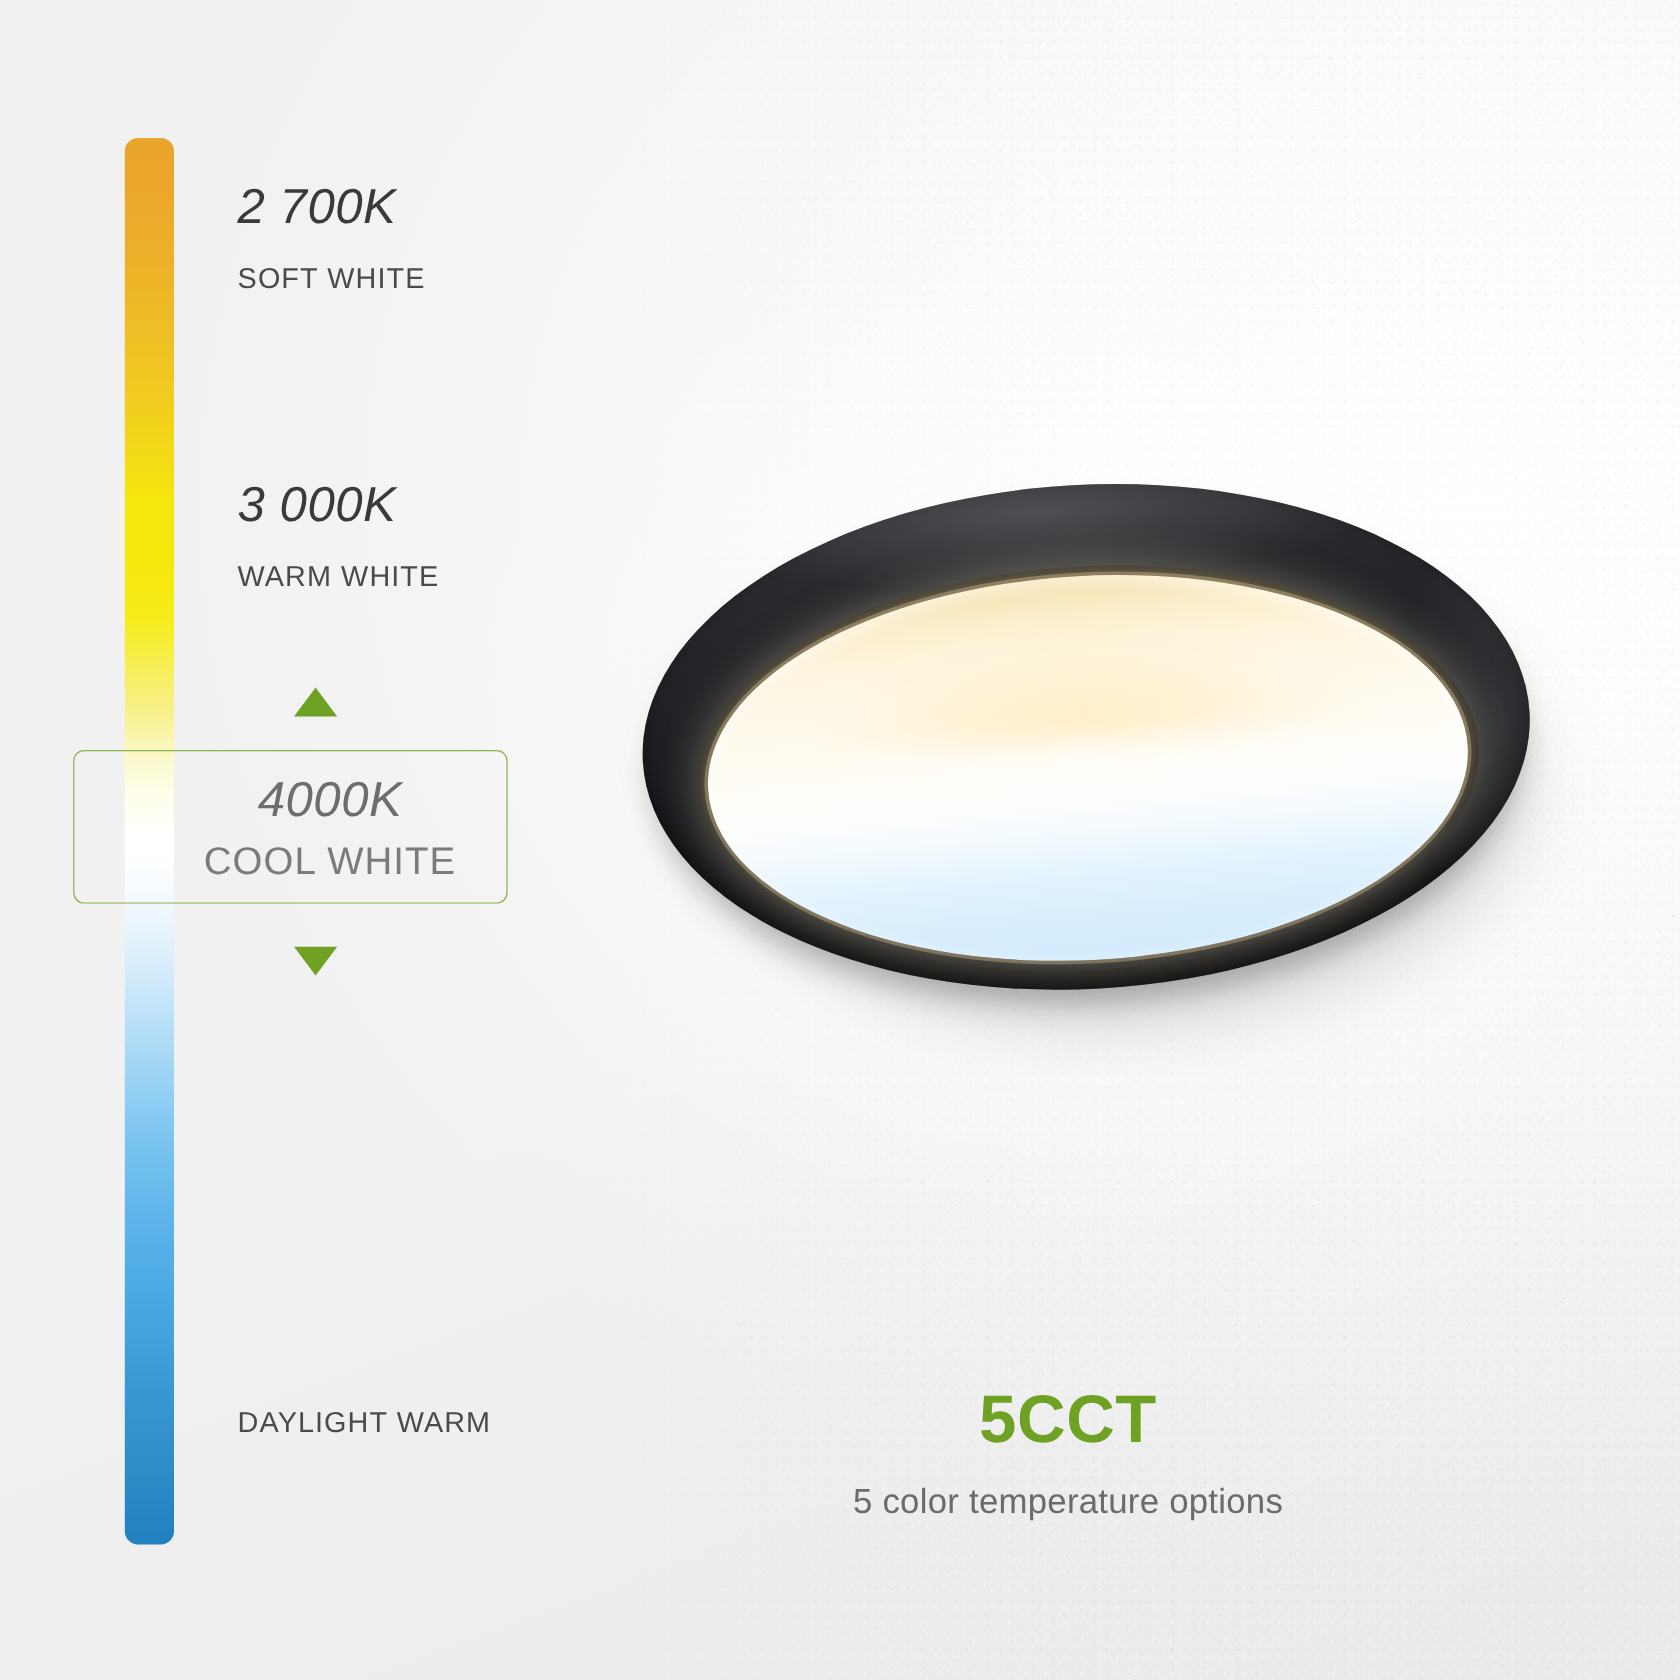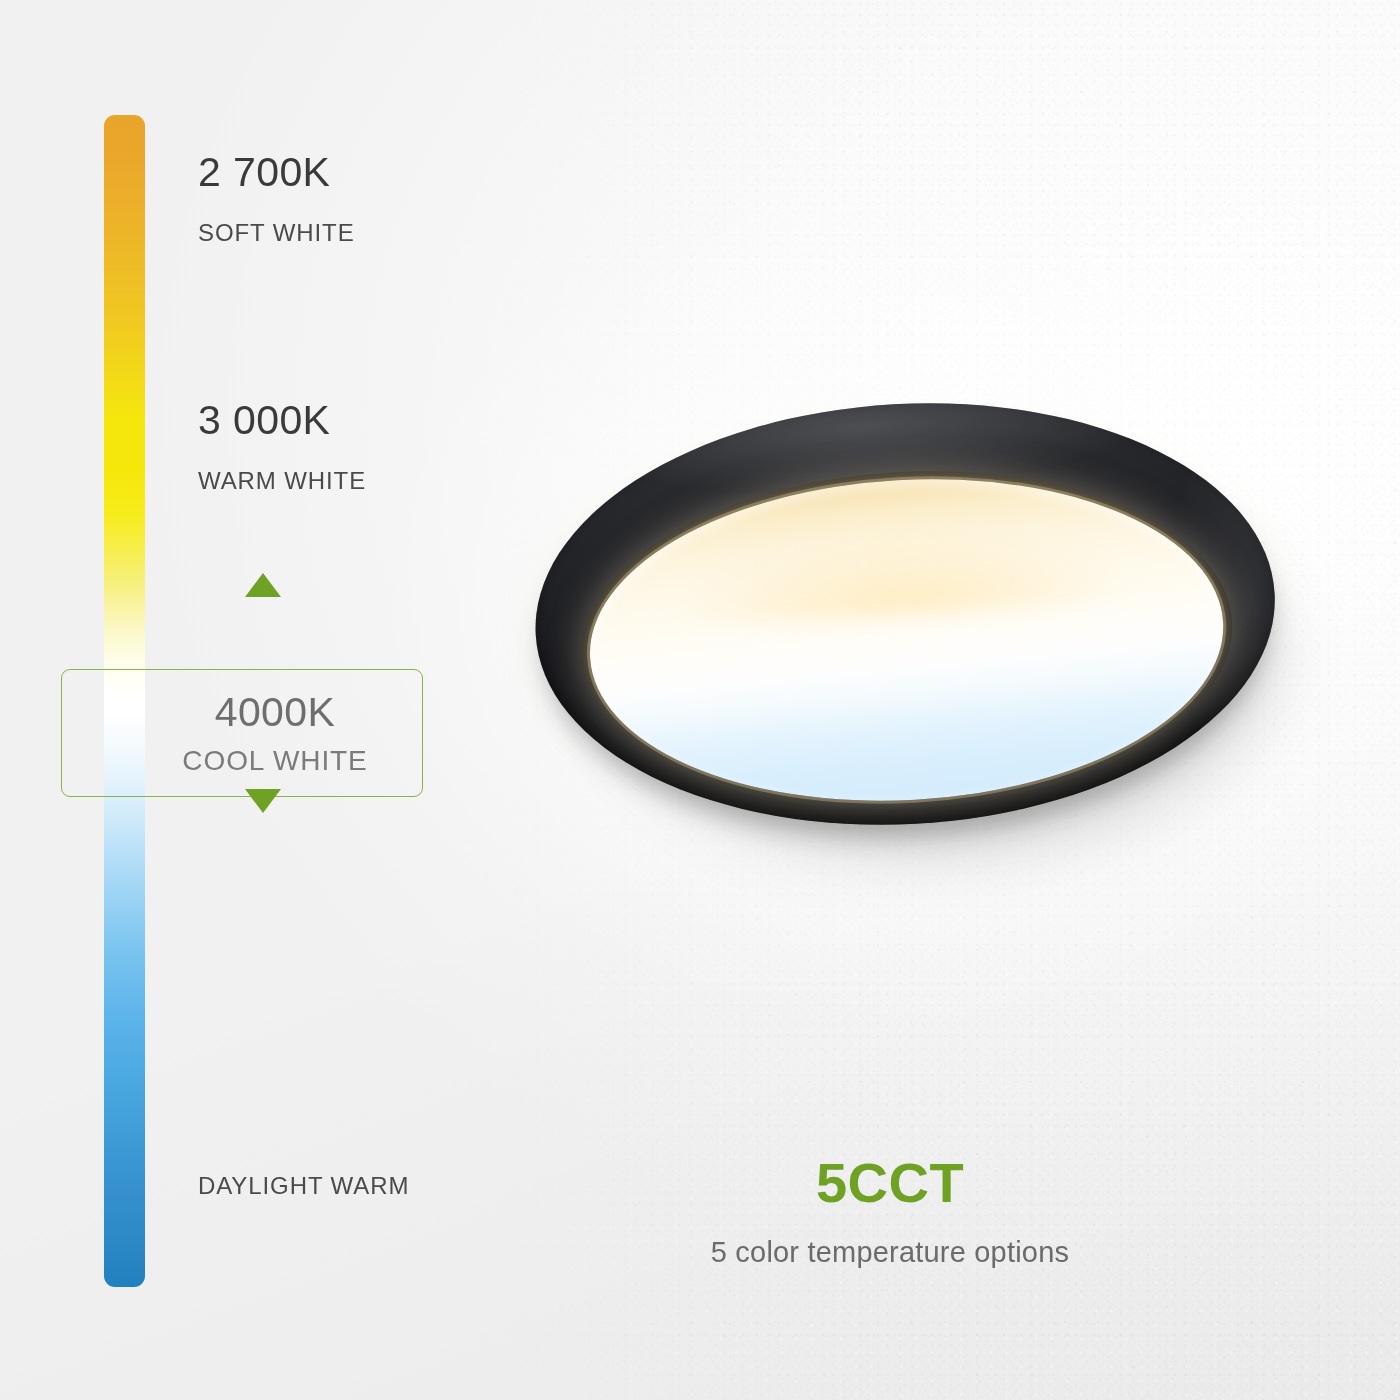--- a/index.html
+++ b/index.html
@@ -87,20 +87,21 @@
     position: absolute;
     left: 198px;
   }
   .cct-temp {
     font-size: 41px;
     line-height: 1;
     font-weight: 400;
     color: #3a3a3a;
     letter-spacing: .4px;
     white-space: nowrap;
+    font-style: italic;
   }
   .cct-name {
     margin-top: 28px;
     font-size: 24px;
     line-height: 1;
     font-weight: 400;
     color: #4a4a4a;
     letter-spacing: .9px;
     white-space: nowrap;
   }
@@ -133,29 +134,28 @@
     width: 362px;
     height: 128px;
     border: 1.6px solid #8cb04a;
     border-radius: 9px;
     box-sizing: border-box;
     background: rgba(255,255,255,0.0);
     display: flex;
     flex-direction: column;
     align-items: center;
     justify-content: center;
-    margin-top: 44px;
   }
   #cct-selected .cct-temp {
     font-size: 41px;
     color: #6e6e6e;
     margin-left: 66px;
   }
   #cct-selected .cct-name {
-    font-size: 28px;
+    font-size: 32px;
     color: #7b7b7b;
     margin-left: 66px;
     margin-top: 14px;
   }
 
   
   #lamp {
     position: absolute;
     left: 536px;
     top: 404px;

